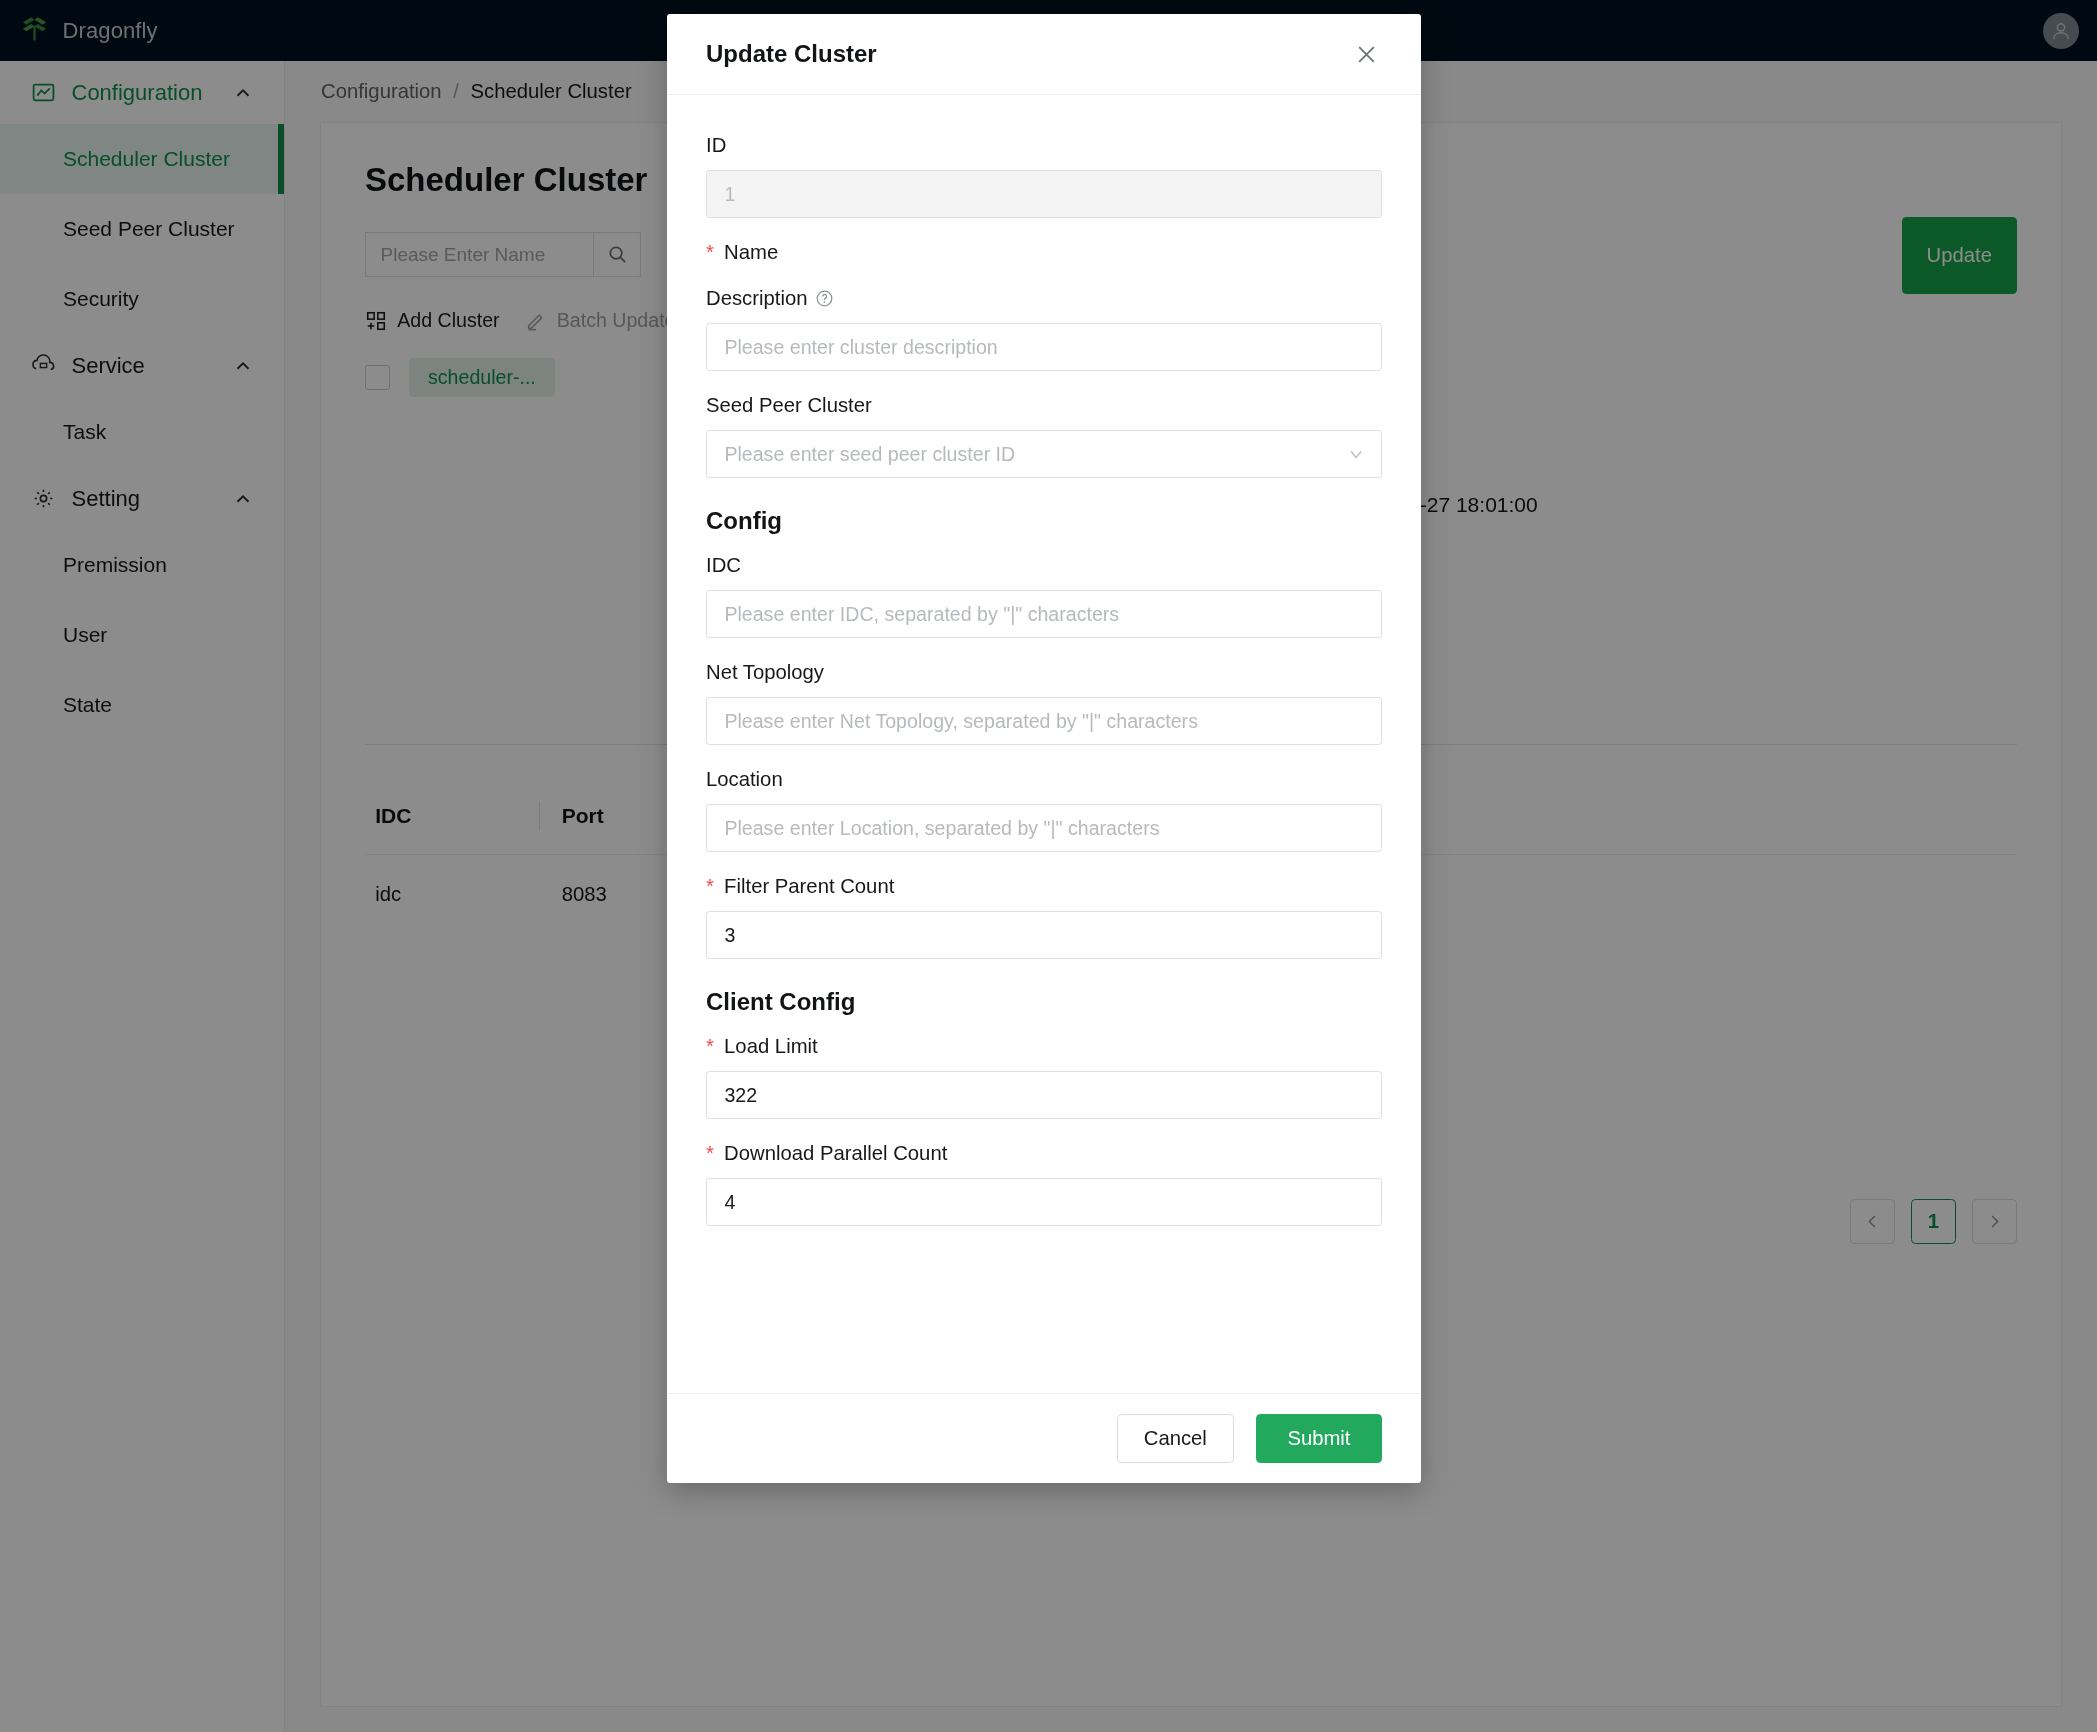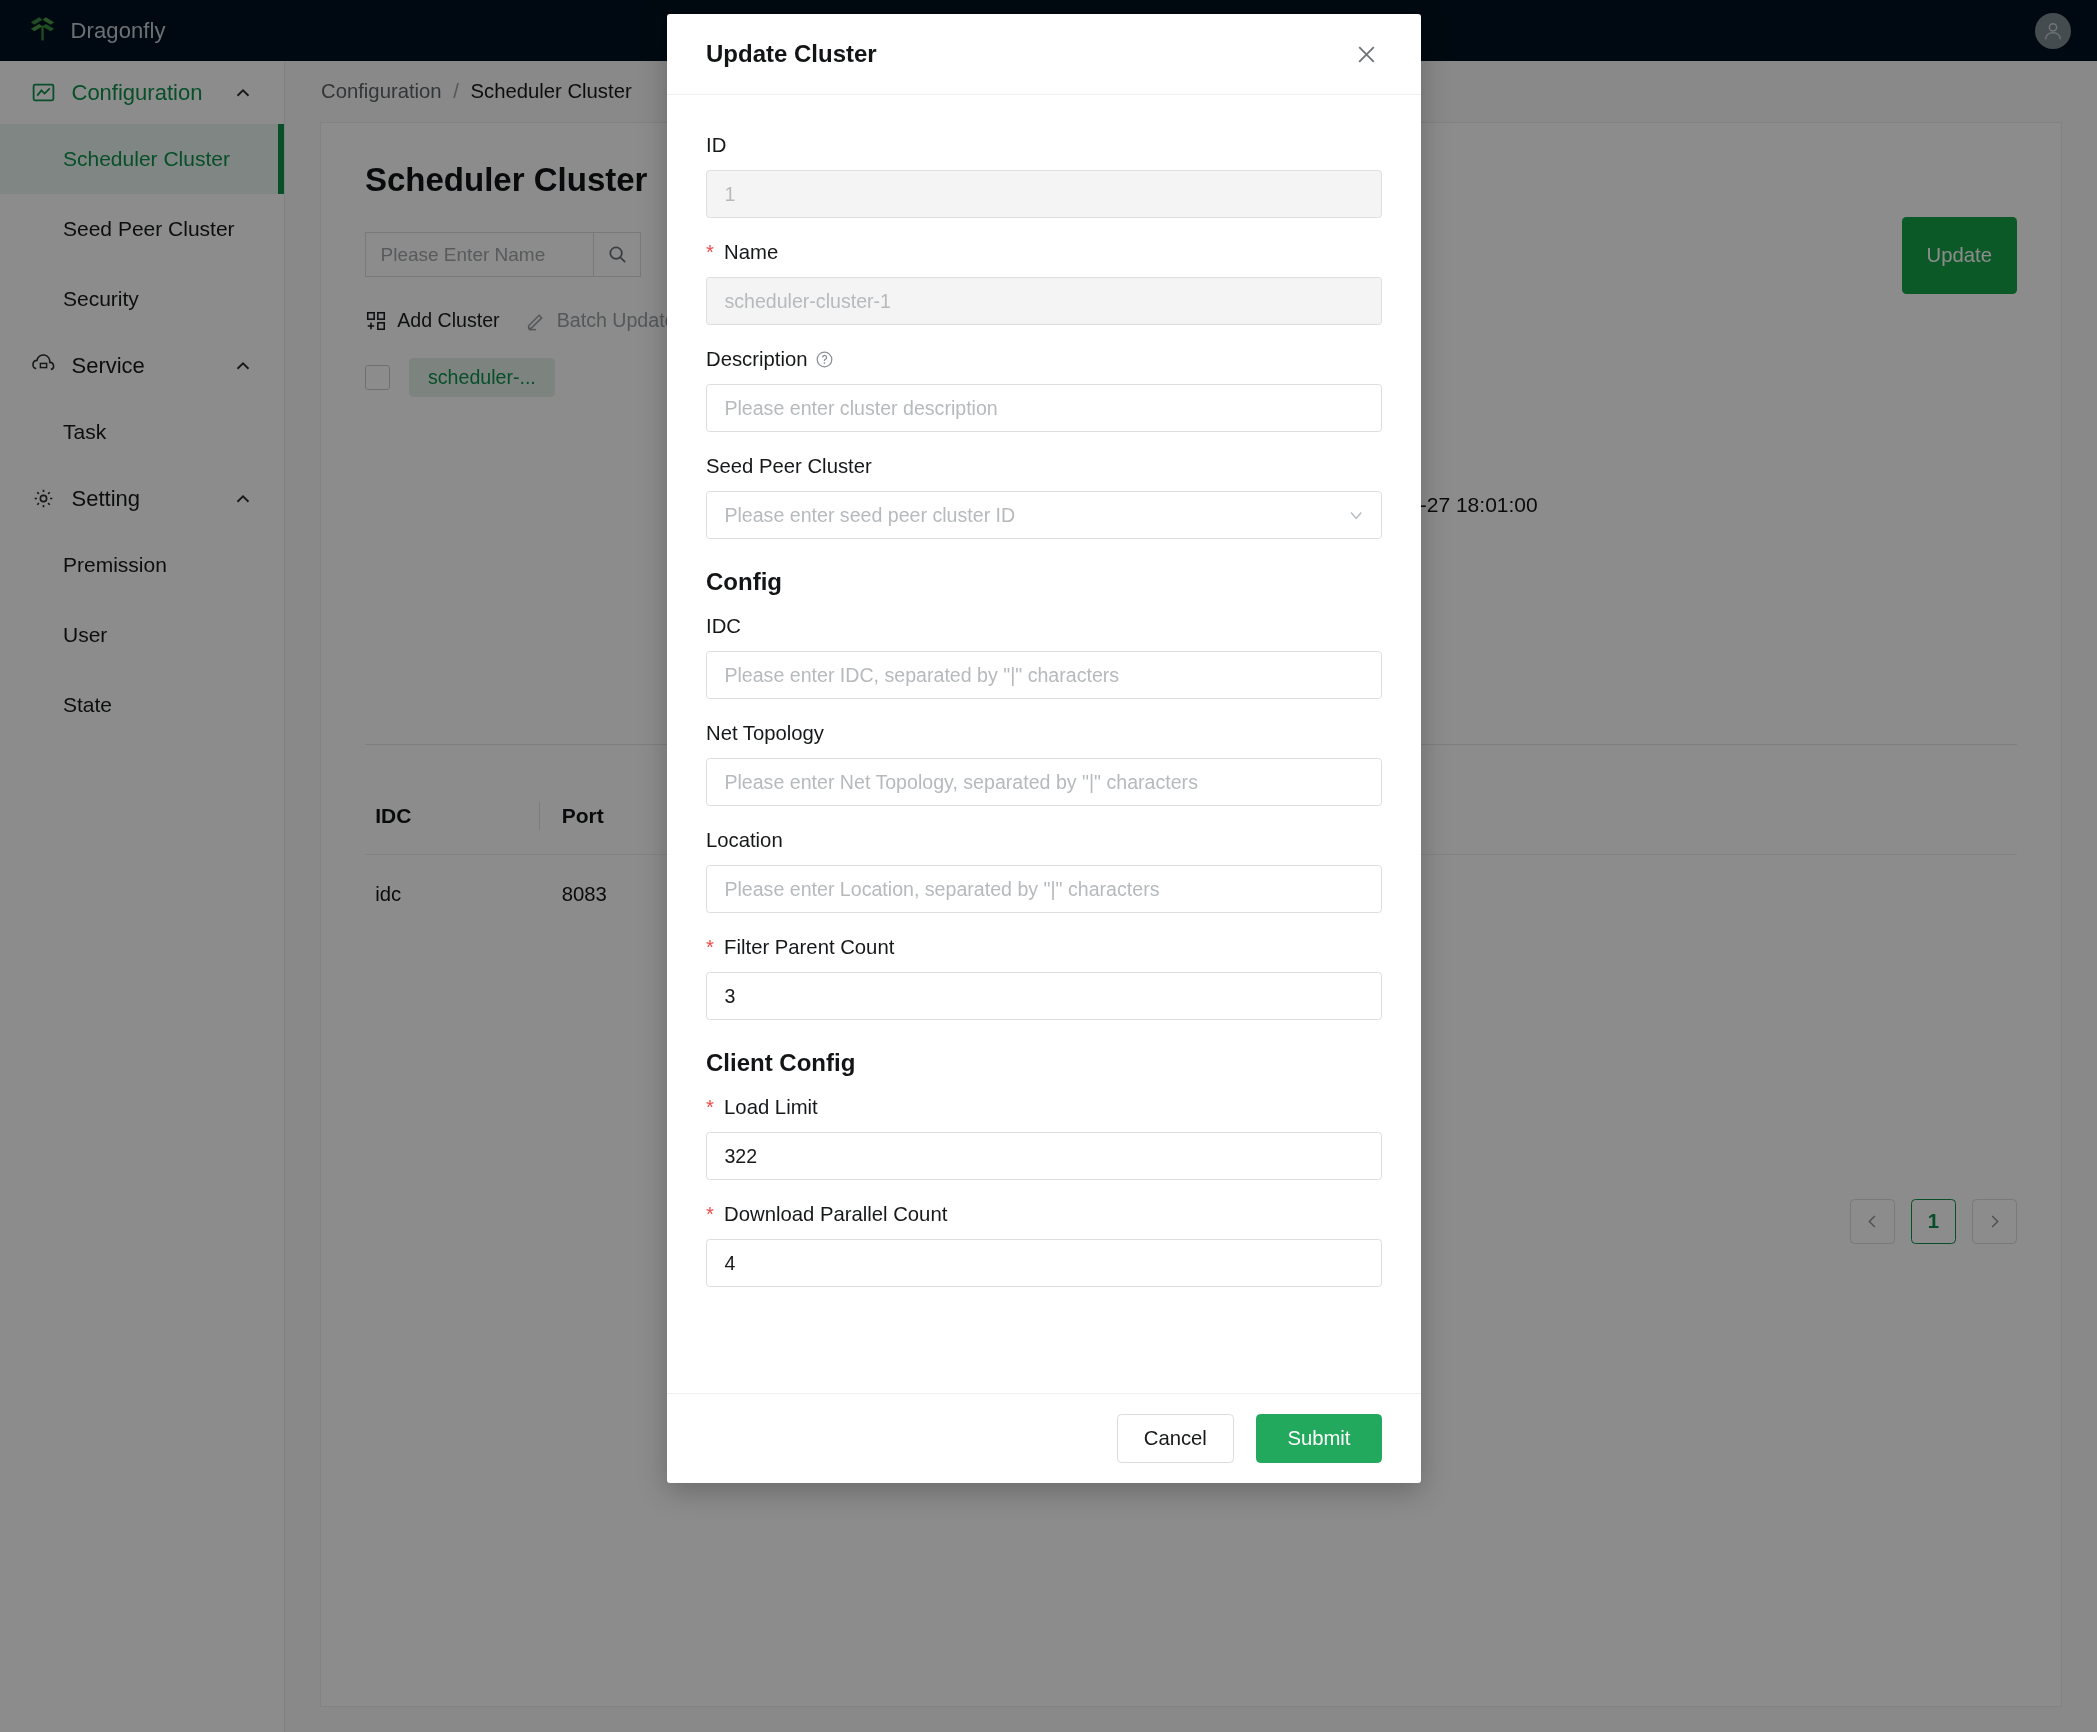--- a/index.html
+++ b/index.html
@@ -10,21 +10,21 @@
     overflow: hidden;
   }
 
   
   #app-root { position: absolute; inset: 0; }
 
   
   .topbar {
     position: absolute; left: 0; top: 0; width: 2097px; height: 61px;
     background: #00121f; display: flex; align-items: center;
-    padding: 0 26px; z-index: 2;
+    padding: 0 18px; z-index: 2;
   }
   .brand { display: flex; align-items: center; gap: 11.6px; }
   .brand-logo { width: 33px; height: 33px; display: block; }
   .brand-name { color: #c6ccd2; font-size: 22px; letter-spacing: 0.1px; }
   .topbar-spacer { flex: 1; }
   .avatar {
     width: 36px; height: 36px; border-radius: 50%;
     background: #7e8a91; display: flex; align-items: center; justify-content: center;
   }
 
@@ -397,21 +397,20 @@
         <span>ID</span>
       </div>
       <input class="inp disabled" disabled="" placeholder="1" style="">
     </div>
 
     <div class="field">
       <div class="field-label">
         <span class="req">*</span>
         <span>Name</span>
       </div>
-      <input class="inp disabled" disabled="" placeholder="scheduler-cluster-1" style="">
     </div>
 
     <div class="field">
       <div class="field-label">
         <span>Description</span>
         <svg class="help-ico" viewBox="0 0 24 24">
           <circle cx="12" cy="12" r="9.2" fill="none" stroke="#8d9297" stroke-width="1.6"></circle>
           <path d="M9.6 9.4a2.5 2.5 0 1 1 3.3 2.4c-.7.3-1 .8-1 1.6v.4" fill="none" stroke="#8d9297" stroke-width="1.6"></path>
           <circle cx="11.9" cy="16.6" r="1" fill="#8d9297"></circle>
         </svg>

